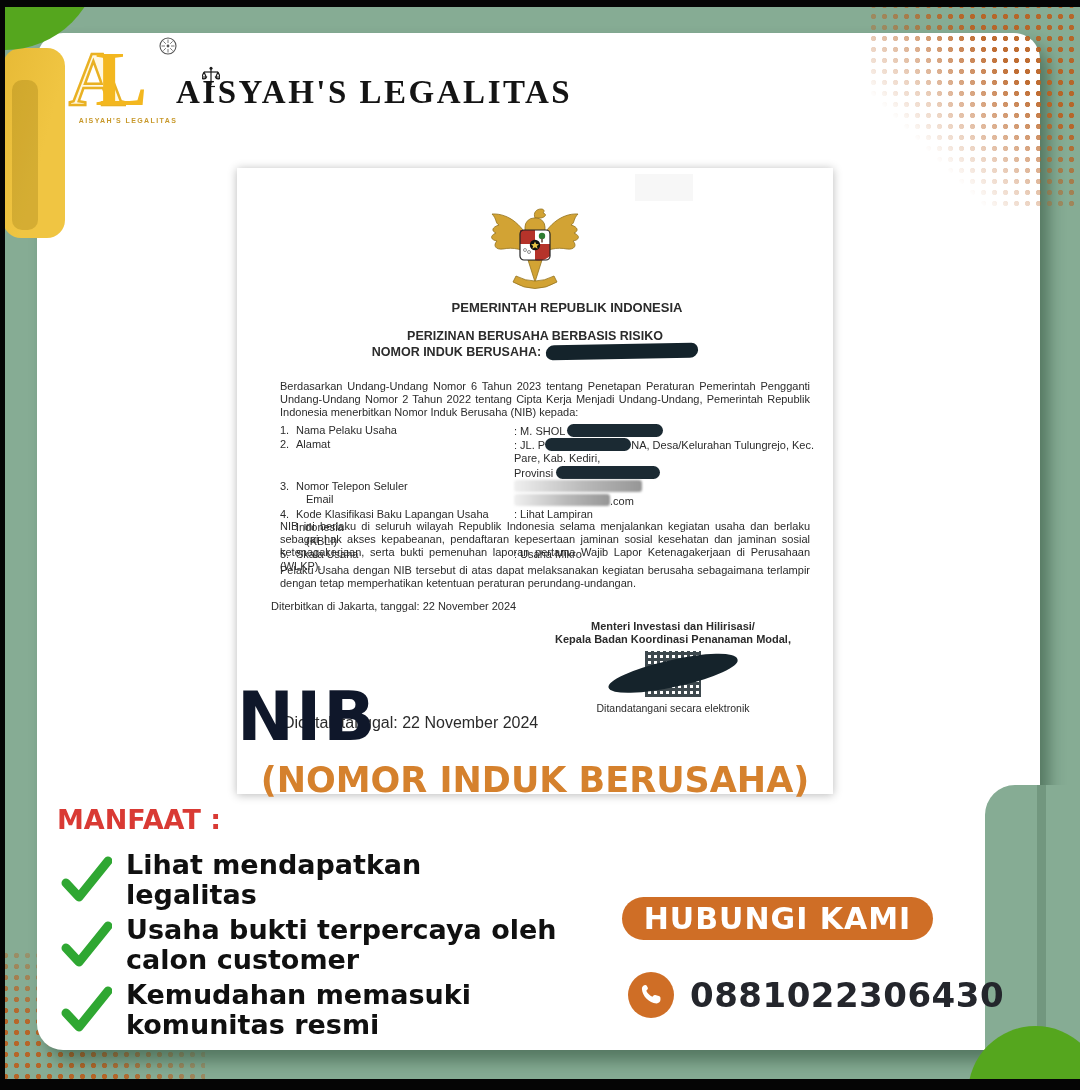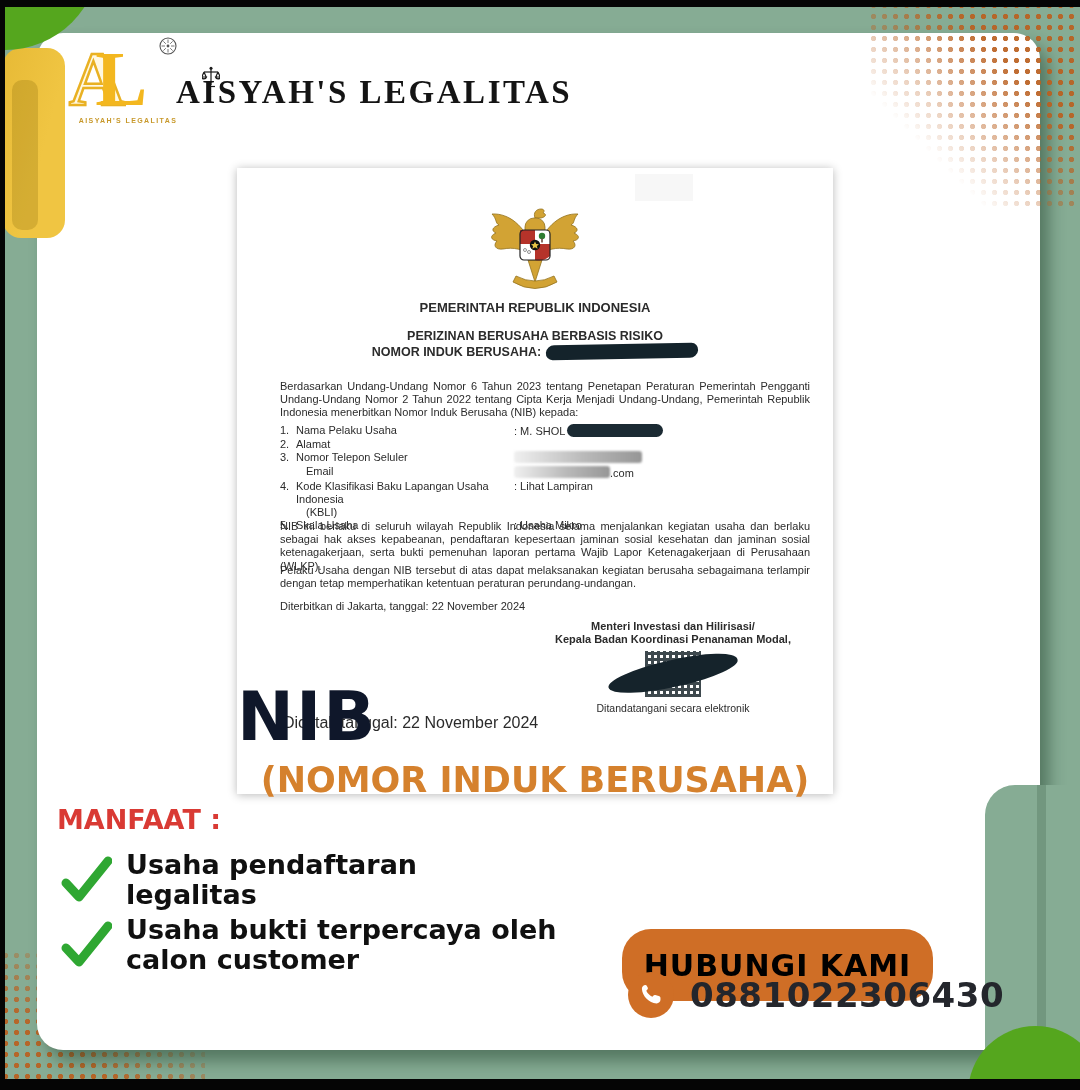--- a/index.html
+++ b/index.html
@@ -41,33 +41,33 @@
   .logo-ornament{position:absolute;left:158px;top:36px;}
   .logo-scales{position:absolute;left:202px;top:66px;}
   .main-title{position:absolute;left:176px;top:74px;font-family:"Liberation Serif", serif;
         font-size:33px;font-weight:bold;letter-spacing:2.5px;color:#141414;white-space:nowrap;}
 
   
   .doc{position:absolute;left:237px;top:168px;width:596px;height:626px;background:#fff;
         box-shadow:0 1px 9px rgba(0,0,0,.28);font-size:11px;color:#2b2b2b;}
   .doc-wm{position:absolute;left:398px;top:6px;width:58px;height:27px;background:#f7f7f7;}
   .garuda{position:absolute;left:0;top:36px;width:100%;text-align:center;}
-  .doc-agency{position:absolute;left:0;top:132px;width:100%;text-align:center;font-weight:bold;font-size:13px;}
+  .doc-agency{position:absolute;left:0;top:132px;width:100%;text-align:center;font-weight:bold;font-size:13px;padding-left:32px;}
   .doc-h1{position:absolute;left:0;top:161px;width:100%;text-align:center;font-weight:bold;font-size:12.5px;}
   .doc-h2{position:absolute;left:0;top:176px;width:100%;text-align:center;font-weight:bold;font-size:12.5px;}
   .doc-intro{position:absolute;left:43px;right:23px;top:212px;line-height:13.2px;text-align:justify;}
   .doc-fields{position:absolute;left:43px;top:256px;width:534px;line-height:13.2px;}
   .frow{display:flex;}
   .fno{width:16px;flex:none;}
   .flabel{width:218px;flex:none;}
   .fval{flex:1;}
   .ind{padding-left:10px;}
   .doc-p2{position:absolute;left:43px;right:23px;top:352px;line-height:13.2px;text-align:justify;}
   .doc-p3{position:absolute;left:43px;right:23px;top:396px;line-height:13.2px;text-align:justify;}
-  .doc-issued{position:absolute;left:43px;top:432px;}
+  .doc-issued{position:absolute;left:34px;top:432px;}
   .sign-block{position:absolute;left:318px;top:452px;width:236px;text-align:center;font-weight:bold;
         font-size:11px;line-height:13px;}
   .qr-wrap{position:relative;width:56px;height:46px;margin:5px auto 0;}
   .qr{position:absolute;left:0;top:0;width:56px;height:46px;opacity:.85;
       background-image:repeating-linear-gradient(0deg,#1d2a30 0 3px,transparent 3px 6px),
                        repeating-linear-gradient(90deg,#1d2a30 0 3px,transparent 3px 6px);}
   .swoosh{position:absolute;left:-38px;top:9px;width:132px;height:27px;background:#15232b;
       border-radius:48% 52% 46% 54%;transform:rotate(-13deg);}
   .esign{font-weight:normal;font-size:10.5px;margin-top:5px;}
   .doc-printed{position:absolute;left:46px;top:546px;font-size:16px;}
@@ -85,22 +85,22 @@
   
   .benefits-heading{position:absolute;left:57px;top:804px;font-family:"DejaVu Sans", sans-serif;
       font-size:27px;font-weight:bold;color:#d93a34;}
   .benefits{position:absolute;left:60px;top:850px;}
   .benefit{display:flex;align-items:flex-start;margin-bottom:5px;}
   .benefit .chk{flex:none;margin-right:14px;margin-top:6px;}
   .benefit .btxt{font-family:"DejaVu Sans", sans-serif;font-size:27px;line-height:30px;
       font-weight:bold;color:#101010;}
 
   
-  .contact-btn{position:absolute;left:622px;top:929px;width:311px;height:72px;background:#cf6e26;
-      border-radius:29px;color:#000000;font-family:"DejaVu Sans", sans-serif;font-size:30px;font-weight:bold;
+  .contact-btn{position:absolute;left:622px;top:897px;width:311px;height:43px;background:#cf6e26;
+      border-radius:29px;color:#ffffff;font-family:"DejaVu Sans", sans-serif;font-size:30px;font-weight:bold;
       letter-spacing:1px;display:flex;align-items:center;justify-content:center;cursor:pointer;border:none;}
   .phone-row{position:absolute;left:628px;top:972px;display:flex;align-items:center;cursor:pointer;}
   .phone-badge{width:46px;height:46px;border-radius:50%;background:#cf6e26;display:flex;
       align-items:center;justify-content:center;flex:none;}
   .phone-number{margin-left:16px;font-family:"DejaVu Sans", sans-serif;font-size:34px;font-weight:bold;
       color:#24262c;letter-spacing:0.5px;}
 </style>
 </head>
 <body>
 
@@ -194,20 +194,24 @@
 
     <div class="doc-fields">
       <div class="frow">
         <span class="fno">1.</span>
         <span class="flabel">Nama Pelaku Usaha</span>
         <span class="fval"><span>: M. SHOL</span><span class="redact" style="width:96px;margin-left:2px;"></span></span>
       </div>
       <div class="frow">
         <span class="fno">2.</span>
         <span class="flabel">Alamat</span>
+        <span class="fval">
+          <span>: JL. P</span><span class="redact" style="width:86px;"></span><span>NA, Desa/Kelurahan Tulungrejo, Kec. Pare, Kab. Kediri,</span><br>
+          <span>Provinsi</span> <span class="redact" style="width:104px;"></span>
+        </span>
       </div>
       <div class="frow">
         <span class="fno">3.</span>
         <span class="flabel"><span>Nomor Telepon Seluler</span><br><span class="ind">Email</span></span>
         <span class="fval">
           <span class="gblur" style="width:128px;"></span><br>
           <span class="gblur" style="width:96px;"></span><span>.com</span>
         </span>
       </div>
       <div class="frow">
@@ -243,30 +247,38 @@
 
   <div class="benefits-heading">MANFAAT :</div>
 
   <div class="benefits">
     <div class="benefit">
       <span class="chk">
         <svg width="52" height="46" viewBox="0 0 52 46">
             <path d="M6 27 L19 41 L48 5" fill="none" stroke="#2fa732" stroke-width="9" stroke-linecap="round" stroke-linejoin="round"></path>
           </svg>
       </span>
-      <span class="btxt"><span>Usaha pendaftaran</span><br><span>legalitas</span></span>
+      <span class="btxt"><span>Lihat mendapatkan</span><br><span>legalitas</span></span>
     </div>
     <div class="benefit">
       <span class="chk">
         <svg width="52" height="46" viewBox="0 0 52 46">
             <path d="M6 27 L19 41 L48 5" fill="none" stroke="#2fa732" stroke-width="9" stroke-linecap="round" stroke-linejoin="round"></path>
           </svg>
       </span>
       <span class="btxt"><span>Usaha bukti terpercaya oleh</span><br><span>calon customer</span></span>
     </div>
+    <div class="benefit">
+      <span class="chk">
+        <svg width="52" height="46" viewBox="0 0 52 46">
+            <path d="M6 27 L19 41 L48 5" fill="none" stroke="#2fa732" stroke-width="9" stroke-linecap="round" stroke-linejoin="round"></path>
+          </svg>
+      </span>
+      <span class="btxt"><span>Kemudahan memasuki</span><br><span>komunitas resmi</span></span>
+    </div>
   </div>
 
   <button class="contact-btn">HUBUNGI KAMI</button>
 
   <div class="phone-row">
     <span class="phone-badge">
       <svg width="26" height="26" viewBox="0 0 22 22">
         <path d="M6.3 2.6 C4.6 2.6 3.1 4.2 3.3 6.0 C3.8 12.3 9.3 17.7 15.6 18.2 C17.4 18.3 19 16.8 19 15.1 L19 13.6 C19 12.8 18.4 12.1 17.6 11.9 L14.6 11.1 C14 11 13.3 11.2 12.9 11.7 L12.2 12.5 C10 11.4 8.1 9.5 7 7.3 L7.8 6.6 C8.3 6.2 8.5 5.5 8.3 4.9 L7.5 3.3 C7.3 2.9 6.8 2.6 6.3 2.6 Z" fill="#fff"></path>
       </svg>
     </span>

